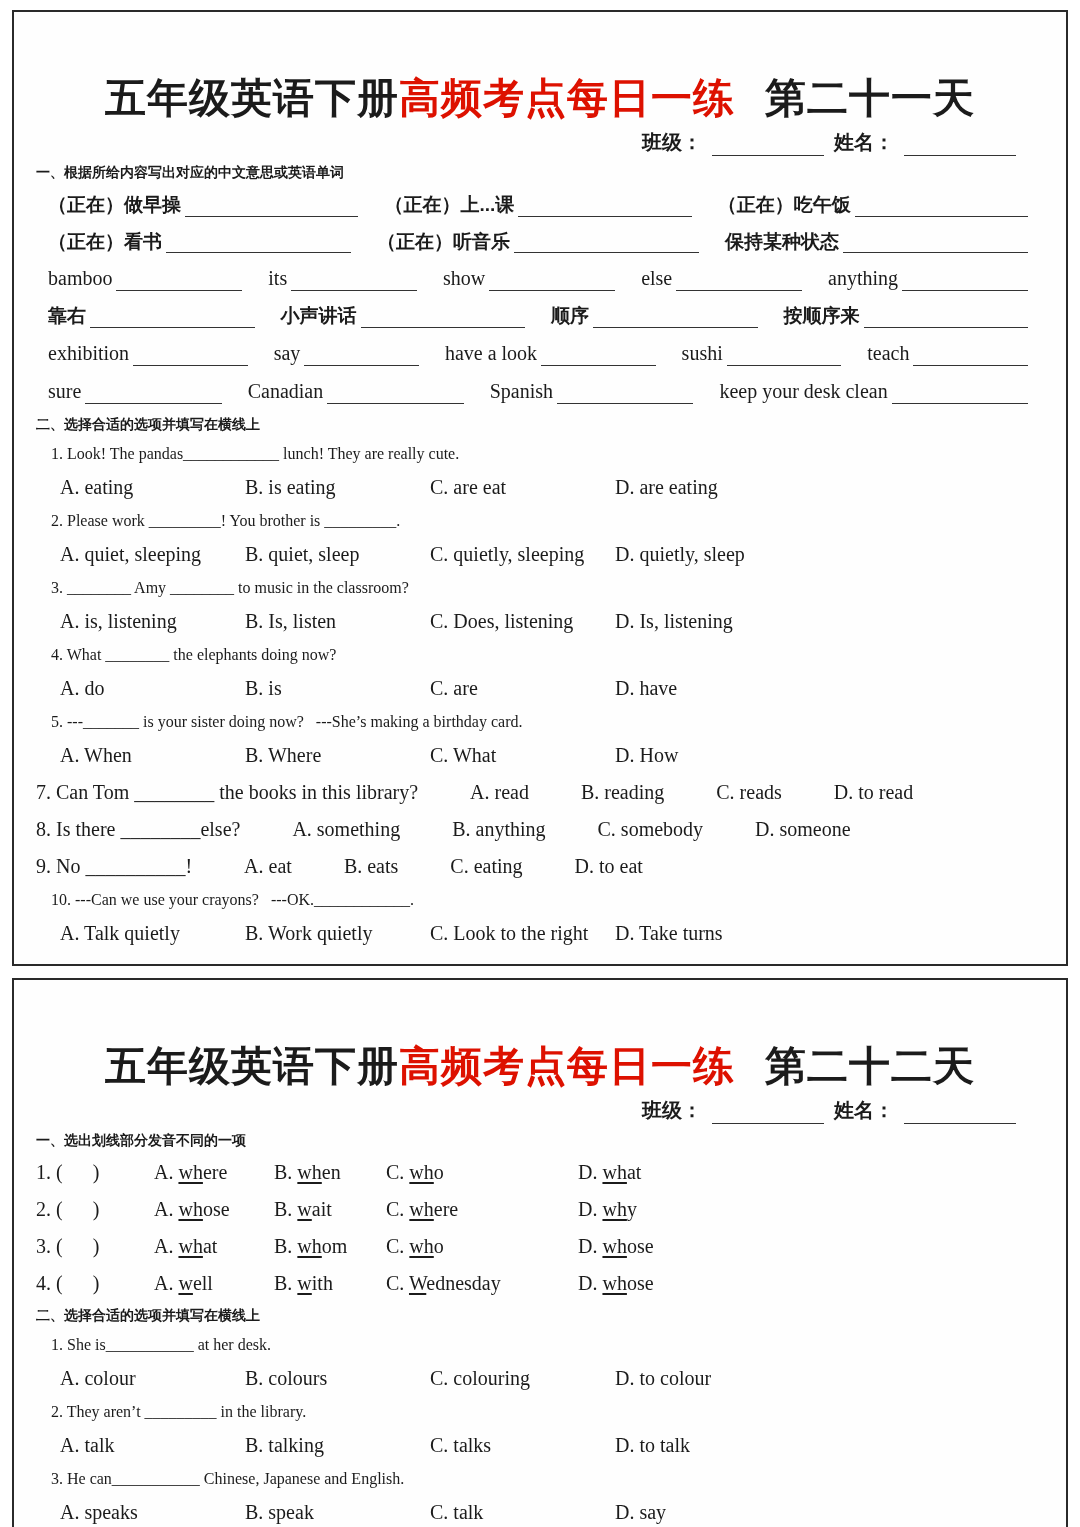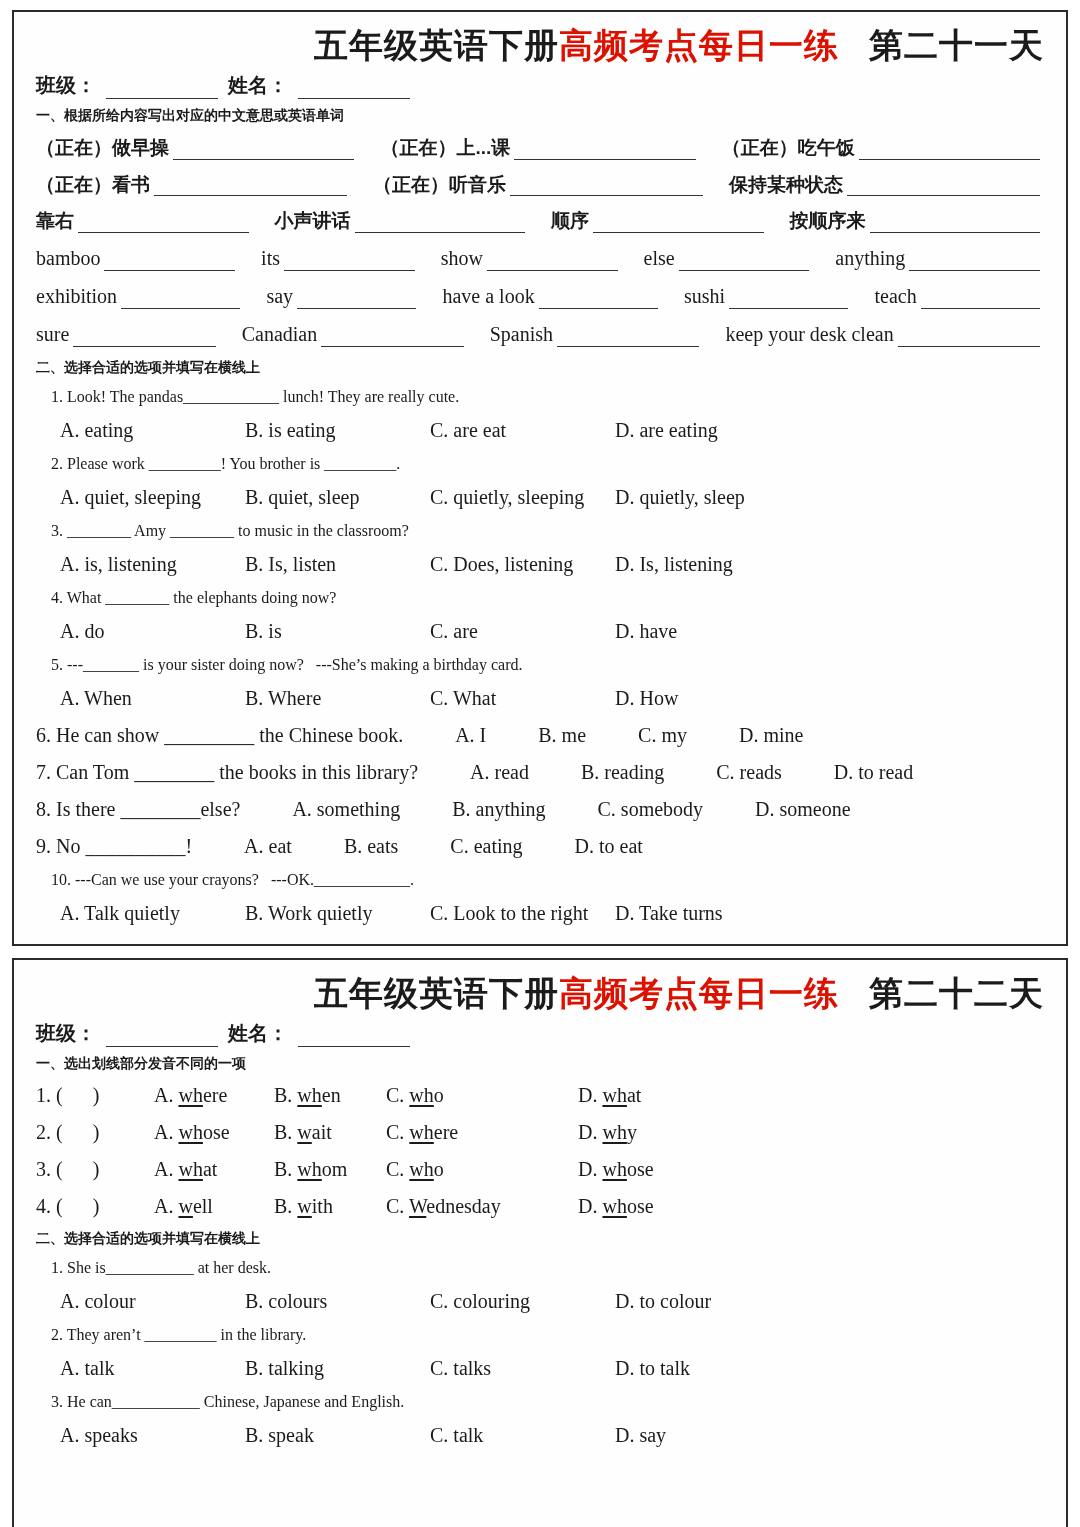--- a/index.html
+++ b/index.html
@@ -7,33 +7,33 @@
   body {
     width:1080px; min-height:1527px;
     font-family:"Liberation Serif","DejaVu Serif",serif;
     color:#1b1b1b;
   }
   .page { width:1080px; padding:10px 12px; display:flex; flex-direction:column; gap:12px; }
   .sheet { border:2px solid #2a2a2a; background:#fefefe; padding:12px 22px 16px 22px; }
   .sheet-1 { min-height:846px; }
   .sheet-2 { min-height:625px; }
 
-  .sheet-title { text-align:right; font-size:34px; font-weight:bold; letter-spacing:1px; line-height:1.3; }
+  .sheet-title { text-align:center; font-size:41px; font-weight:bold; letter-spacing:1px; line-height:1.3;margin-top:48px; }
   .sheet-title .suffix { margin-left:30px; }
 
-  .id-row { display:flex; justify-content:flex-start; align-items:flex-end; gap:10px; margin:4px 28px 2px 0; }
+  .id-row { display:flex; justify-content:flex-end; align-items:flex-end; gap:10px; margin:4px 28px 2px 0; }
   .id-label { font-family:"Liberation Sans","DejaVu Sans",sans-serif; font-weight:bold; font-size:20px; }
   .id-blank { display:inline-block; width:112px; height:24px; border-bottom:1.6px solid #333; }
 
   .sec-heading {
     font-family:"Liberation Sans","DejaVu Sans",sans-serif;
     font-weight:bold; font-size:14px; line-height:1.5; margin:6px 0 4px 0;
   }
 
-  .vocab-row { display:flex; align-items:flex-end; font-size:20px; line-height:1.55; margin:7px 0; }
+  .vocab-row { display:flex; align-items:flex-end; font-size:20px; line-height:1.55; margin:7px 12px; }
   .vocab-label { white-space:nowrap; }
   .vocab-label.bold { font-family:"Liberation Sans","DejaVu Sans",sans-serif; font-weight:bold; font-size:19px; }
   .vocab-row .blank {
     flex:1 1 60px; min-width:36px; height:22px;
     border-bottom:1.6px solid #333; margin:0 26px 3px 4px;
   }
   .vocab-row .blank:last-child { margin-right:4px; }
 
   .q-stem { font-size:16px; line-height:1.5; margin:7px 0 0 15px; white-space:pre-wrap; }
   .q-options { display:flex; font-size:20px; line-height:1.5; margin:6px 0 0 0; padding-left:24px; flex-wrap:wrap; }
@@ -73,39 +73,39 @@
         </div>
         <div class="vocab-row">
           <span class="vocab-label bold">（正在）看书</span>
           <span class="blank"></span>
           <span class="vocab-label bold">（正在）听音乐</span>
           <span class="blank"></span>
           <span class="vocab-label bold">保持某种状态</span>
           <span class="blank"></span>
         </div>
         <div class="vocab-row">
+          <span class="vocab-label">bamboo</span>
+          <span class="blank"></span>
+          <span class="vocab-label">its</span>
+          <span class="blank"></span>
+          <span class="vocab-label">show</span>
+          <span class="blank"></span>
+          <span class="vocab-label">else</span>
+          <span class="blank"></span>
+          <span class="vocab-label">anything</span>
+          <span class="blank"></span>
+        </div>
+        <div class="vocab-row">
           <span class="vocab-label bold">靠右</span>
           <span class="blank"></span>
           <span class="vocab-label bold">小声讲话</span>
           <span class="blank"></span>
           <span class="vocab-label bold">顺序</span>
           <span class="blank"></span>
           <span class="vocab-label bold">按顺序来</span>
-          <span class="blank"></span>
-        </div>
-        <div class="vocab-row">
-          <span class="vocab-label">bamboo</span>
-          <span class="blank"></span>
-          <span class="vocab-label">its</span>
-          <span class="blank"></span>
-          <span class="vocab-label">show</span>
-          <span class="blank"></span>
-          <span class="vocab-label">else</span>
-          <span class="blank"></span>
-          <span class="vocab-label">anything</span>
           <span class="blank"></span>
         </div>
         <div class="vocab-row">
           <span class="vocab-label">exhibition</span>
           <span class="blank"></span>
           <span class="vocab-label">say</span>
           <span class="blank"></span>
           <span class="vocab-label">have a look</span>
           <span class="blank"></span>
           <span class="vocab-label">sushi</span>
@@ -151,27 +151,20 @@
           <span class="opt">B. is</span>
           <span class="opt">C. are</span>
           <span class="opt">D. have</span>
         </div>
         <div class="q-stem">5. ---_______ is your sister doing now?   ---She’s making a birthday card.</div>
         <div class="q-options">
           <span class="opt">A. When</span>
           <span class="opt">B. Where</span>
           <span class="opt">C. What</span>
           <span class="opt">D. How</span>
-        </div>
-        <div class="q-inline">
-          <span class="stem">6. He can show _________ the Chinese book.</span>
-          <span class="opt">A. I</span>
-          <span class="opt">B. me</span>
-          <span class="opt">C. my</span>
-          <span class="opt">D. mine</span>
         </div>
         <div class="q-inline">
           <span class="stem">7. Can Tom ________ the books in this library?</span>
           <span class="opt">A. read</span>
           <span class="opt">B. reading</span>
           <span class="opt">C. reads</span>
           <span class="opt">D. to read</span>
         </div>
         <div class="q-inline">
           <span class="stem">8. Is there ________else?</span>

